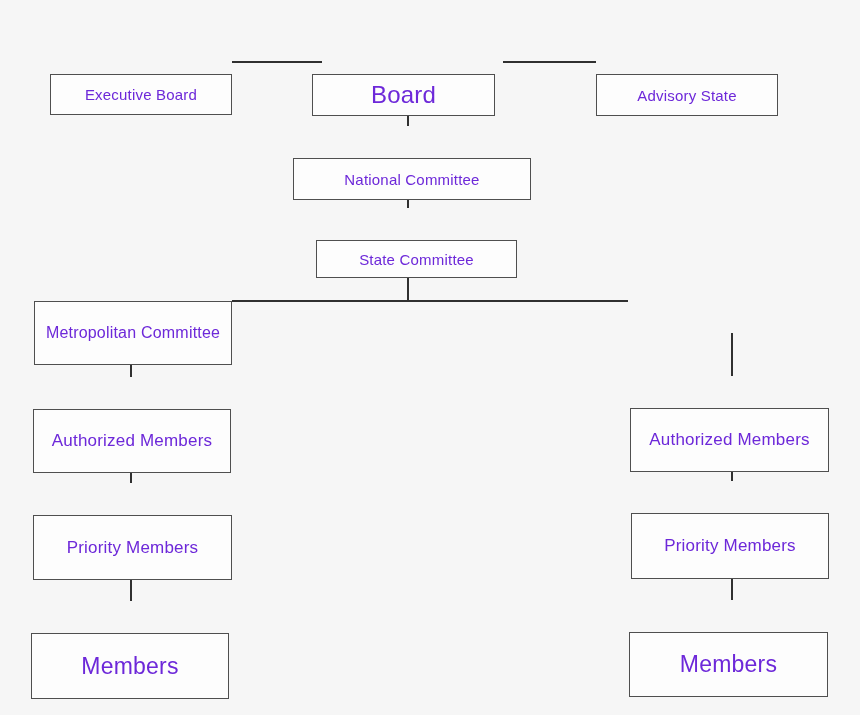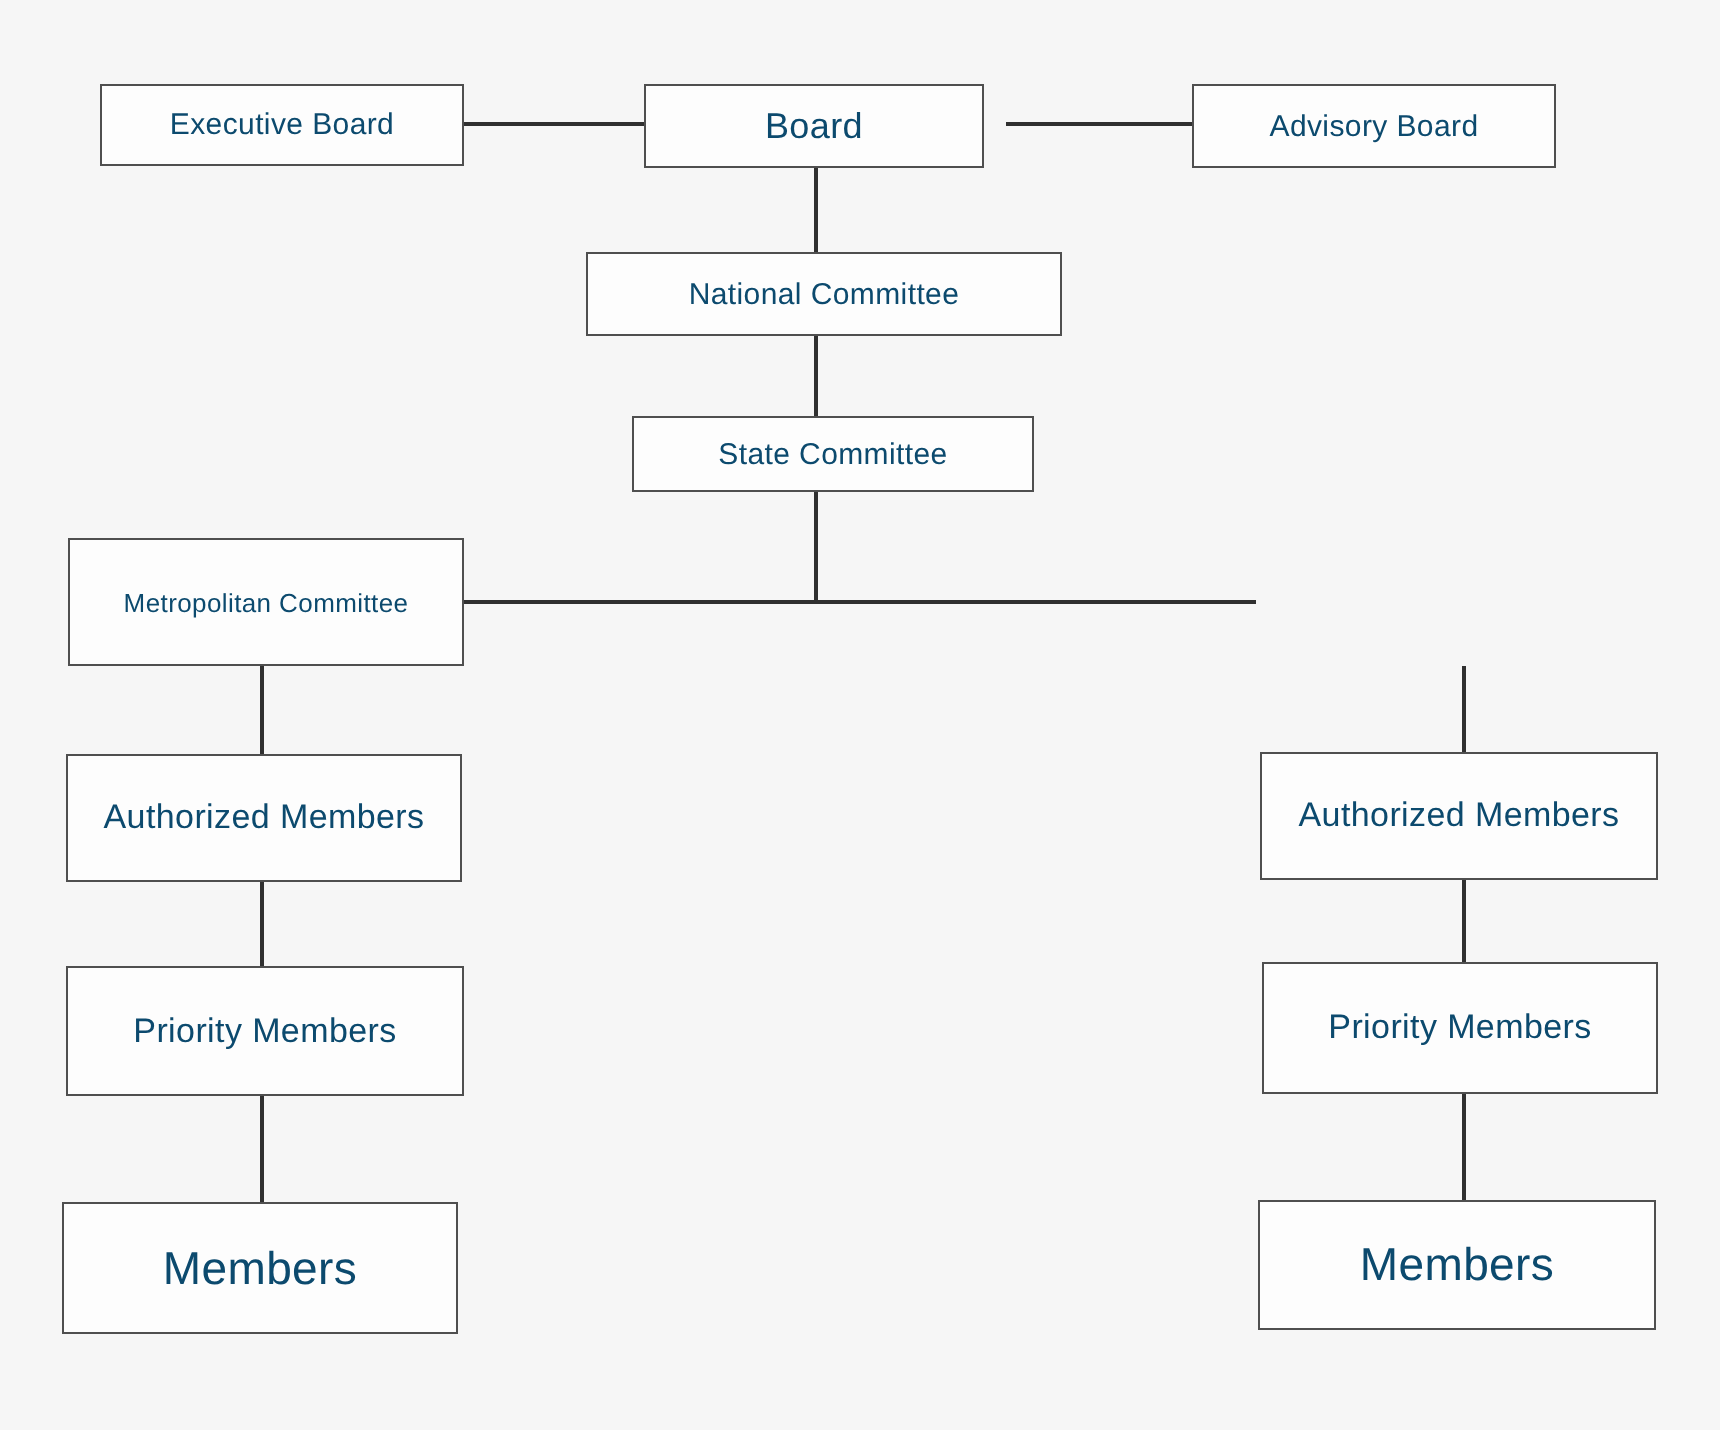--- a/index.html
+++ b/index.html
@@ -19,37 +19,38 @@
   }
   .node {
     position: absolute;
     box-sizing: border-box;
     background: #fdfdfd;
     border: 1.5px solid #4f4f4f;
     display: flex;
     align-items: center;
     justify-content: center;
     text-align: center;
-    color: #0c4a6e;
+    color: #6d28d9;
     letter-spacing: 0.2px;
     z-index: 2;
+    margin-top: 32px;
   }
   .line {
     position: absolute;
     background: #303030;
     z-index: 1;
   }
 
   
   .n-executive   { left: 50px;  top: 42px;  width: 182px; height: 41px; font-size: 15px; }
-  .n-board       { left: 322px; top: 42px;  width: 170px; height: 42px; font-size: 18px; }
+  .n-board       { left: 312px; top: 42px;  width: 183px; height: 42px; font-size: 24px; }
   .n-advisory    { left: 596px; top: 42px;  width: 182px; height: 42px; font-size: 15px; }
   .n-national    { left: 293px; top: 126px; width: 238px; height: 42px; font-size: 15px; }
   .n-state       { left: 316px; top: 208px; width: 201px; height: 38px; font-size: 15px; }
-  .n-metro       { left: 34px;  top: 269px; width: 198px; height: 64px; font-size: 13px; }
+  .n-metro       { left: 34px;  top: 269px; width: 198px; height: 64px; font-size: 16px; }
   .n-district    { left: 628px; top: 268px; width: 200px; height: 65px; font-size: 17px; }
   .n-auth-l      { left: 33px;  top: 377px; width: 198px; height: 64px; font-size: 17px; }
   .n-auth-r      { left: 630px; top: 376px; width: 199px; height: 64px; font-size: 17px; }
   .n-prio-l      { left: 33px;  top: 483px; width: 199px; height: 65px; font-size: 17px; }
   .n-prio-r      { left: 631px; top: 481px; width: 198px; height: 66px; font-size: 17px; }
   .n-members-l   { left: 31px;  top: 601px; width: 198px; height: 66px; font-size: 23px; }
   .n-members-r   { left: 629px; top: 600px; width: 199px; height: 65px; font-size: 23px; }
 
   
   .l-exec-board      { left: 232px; top: 61px;  width: 90px;  height: 2px; }
@@ -83,21 +84,21 @@
   <div class="line l-auth-prio-r"></div>
   <div class="line l-prio-members-r"></div>
 
   <div class="node n-executive">
     <span>Executive Board</span>
   </div>
   <div class="node n-board">
     <span>Board</span>
   </div>
   <div class="node n-advisory">
-    <span>Advisory Board</span>
+    <span>Advisory State</span>
   </div>
   <div class="node n-national">
     <span>National Committee</span>
   </div>
   <div class="node n-state">
     <span>State Committee</span>
   </div>
   <div class="node n-metro">
     <span>Metropolitan Committee</span>
   </div>

